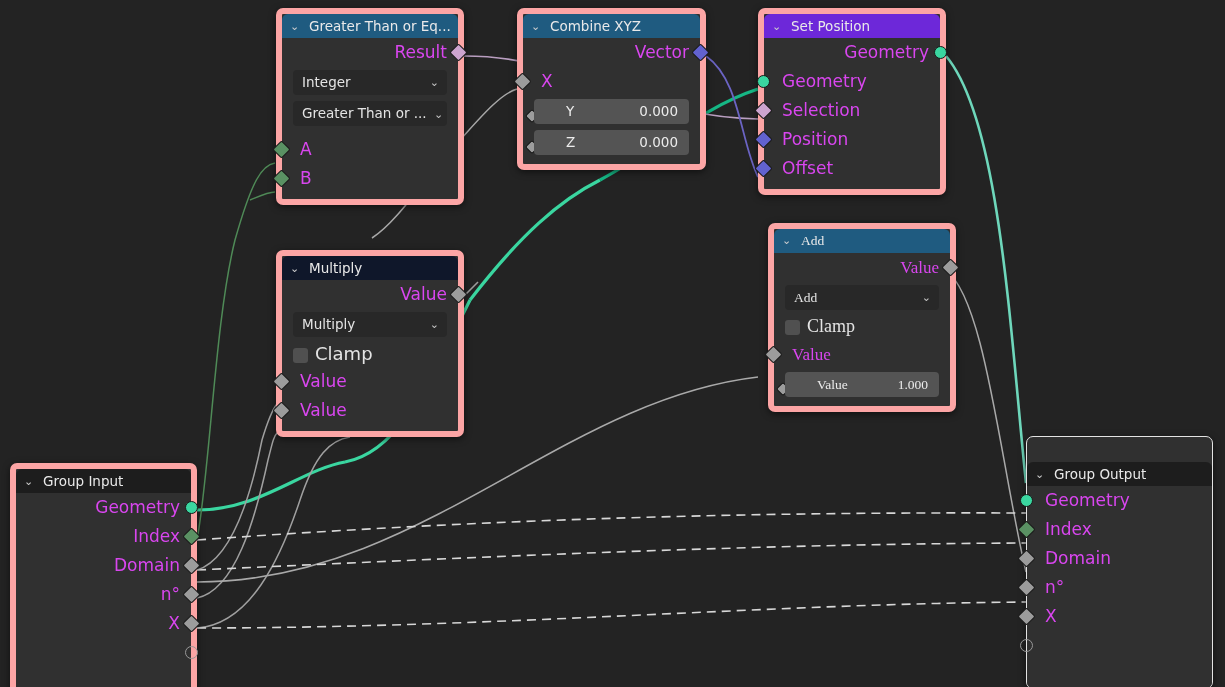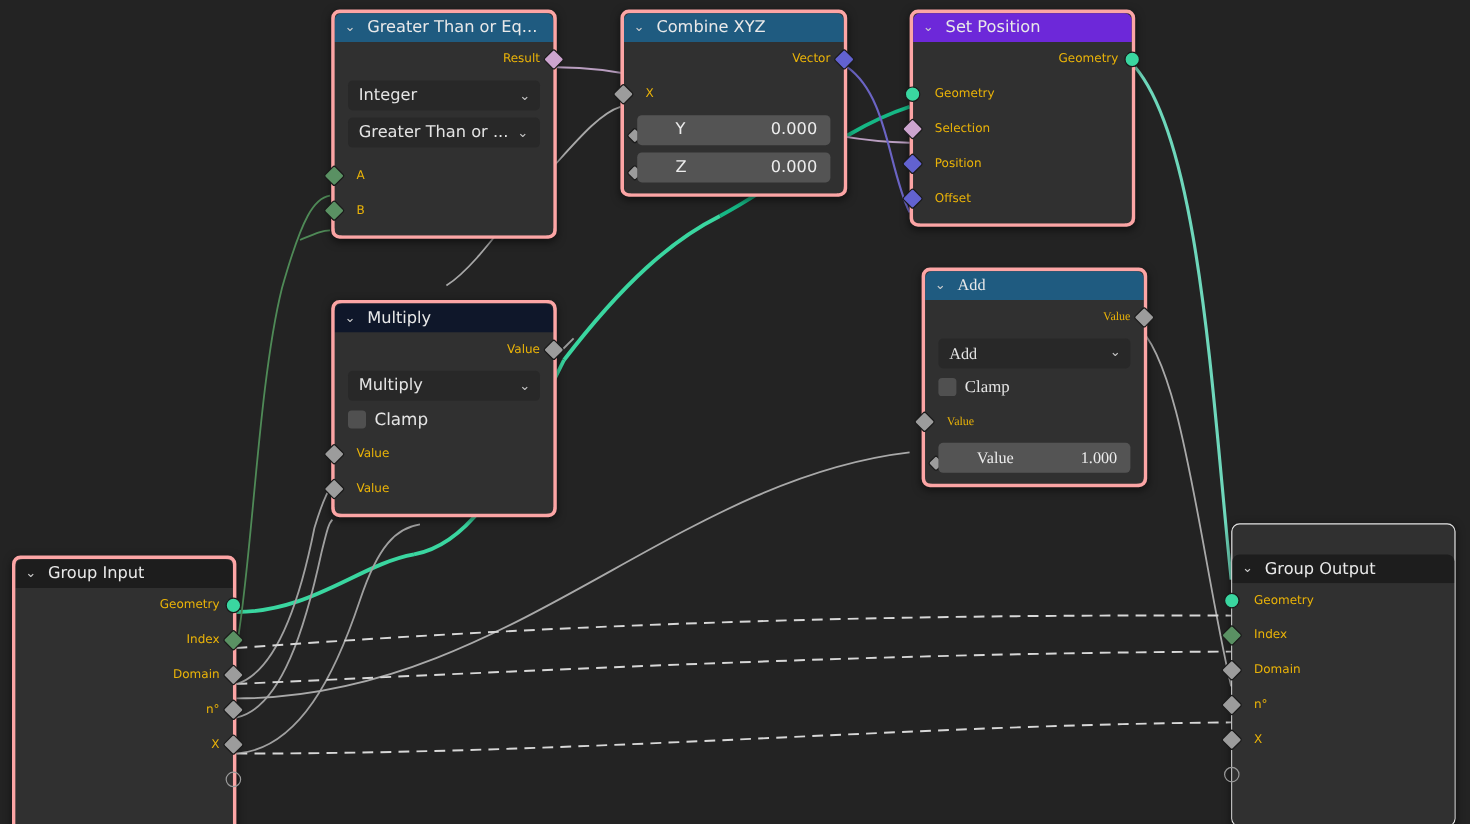--- a/index.html
+++ b/index.html
@@ -18,21 +18,21 @@
   #wires {
     position: absolute; left: 0; top: 0;
     width: 1225px; height: 687px;
     pointer-events: none;
   }
   .node {
     position: absolute;
     border-radius: 7px;
     background: #303030;
     box-shadow: 0 2px 7px rgba(0,0,0,0.55);
-    border: 3px solid #fca5a5;
+    border: 6px solid #fca5a5;
     box-sizing: border-box;
   }
   .node.selected {
     border: 1px solid #e3e3e3;
   }
   .node-header {
     height: 24px;
     line-height: 24px;
     border-radius: 6px 6px 0 0;
     padding-left: 8px;
@@ -54,22 +54,22 @@
   .node-body {
     position: relative;
     border-radius: 0 0 6px 6px;
     background: #303030;
     padding-bottom: 6px;
   }
   .row {
     position: relative;
     height: 29px;
     line-height: 29px;
-    font-size: 10px;
-    color: #eab308;
+    font-size: 17px;
+    color: #d946ef;
     white-space: nowrap;
   }
   .row.out { text-align: right; padding-right: 11px; }
   .row.in  { text-align: left;  padding-left: 18px; }
   .sock {
     position: absolute;
     width: 13px; height: 13px;
     top: 50%;
     margin-top: -6.5px;
     border: 1px solid #1a1a1a;
@@ -114,21 +114,21 @@
     position: relative;
     padding: 0 9px;
     overflow: hidden;
   }
   .valuefield .vf-label { position: absolute; left: 32px; }
   .valuefield .vf-val   { position: absolute; right: 11px; }
   .checkrow {
     position: relative;
     height: 27px; line-height: 27px;
     padding-left: 11px;
-    font-size: 14px;
+    font-size: 18px;
     color: #e4e4e4;
   }
   .checkbox {
     display: inline-block;
     width: 15px; height: 15px;
     background: #505050;
     border-radius: 3px;
     vertical-align: -3px;
     margin-right: 7px;
   }

